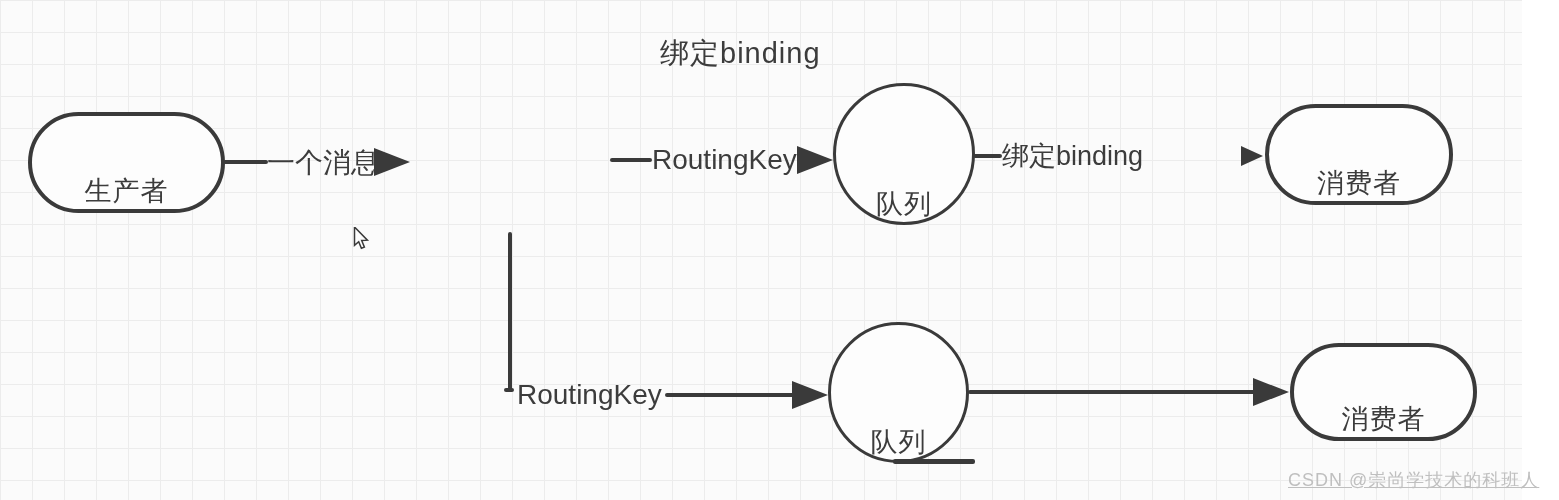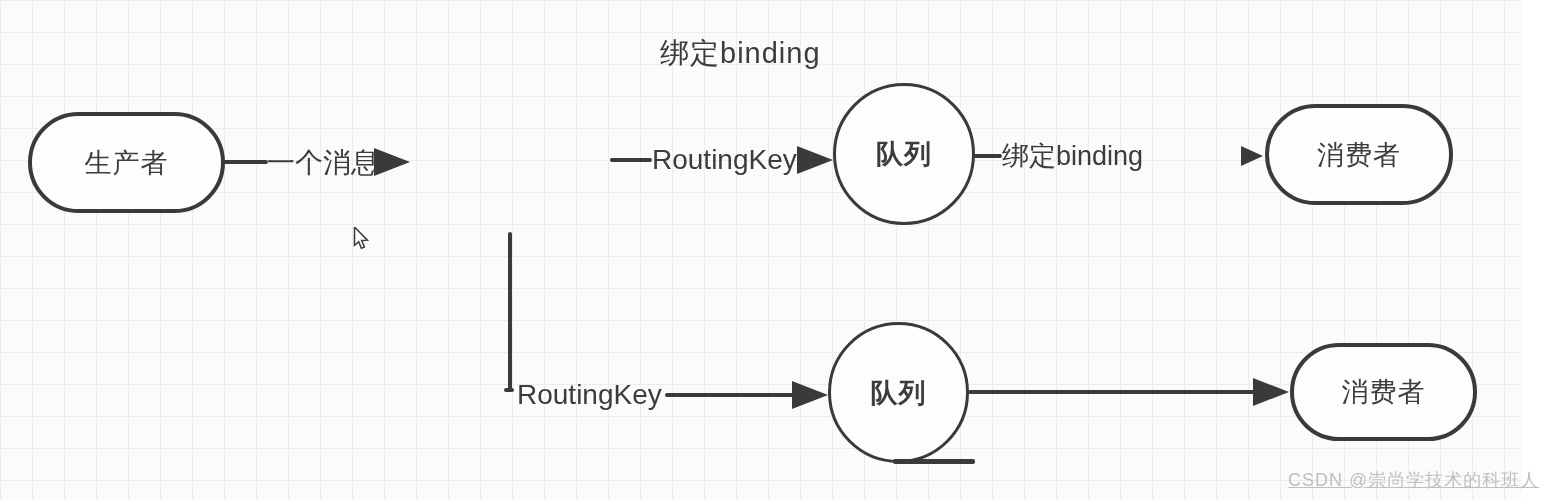--- a/index.html
+++ b/index.html
@@ -10,27 +10,27 @@
   .canvas{
     position:relative;width:1522px;height:500px;
     background-color:#fbfbfb;
     background-image:
       linear-gradient(to right, #ececec 1px, transparent 1px),
       linear-gradient(to bottom, #ececec 1px, transparent 1px);
     background-size:32px 32px;
     color:#3c3c3c;
   }
   .node{
-    position:absolute;display:flex;align-items:center;justify-content:center;
+    position:absolute;display:flex;align-items:flex-end;justify-content:center;
     background:#fdfdfd;border:3px solid #3a3a3a;box-sizing:border-box;
     font-size:27px;color:#3c3c3c;letter-spacing:1px;
   }
   .stadium{border-radius:52px;border-width:4px;}
   .rect{border-width:4px;}
-  .circle{border-radius:50%;font-weight:bold;}
+  .circle{border-radius:50%;}
   .h-line{position:absolute;height:4px;background:#3a3a3a;border-radius:2px;}
   .v-line{position:absolute;width:4px;background:#3a3a3a;border-radius:2px;}
   .arrow-right{
     position:absolute;width:0;height:0;border-style:solid;
     border-width:14px 0 14px 36px;
     border-color:transparent transparent transparent #3a3a3a;
   }
   .arrow-right.small{border-width:10px 0 10px 22px;}
   .edge-label{
     position:absolute;font-size:28px;line-height:1.1;white-space:nowrap;

